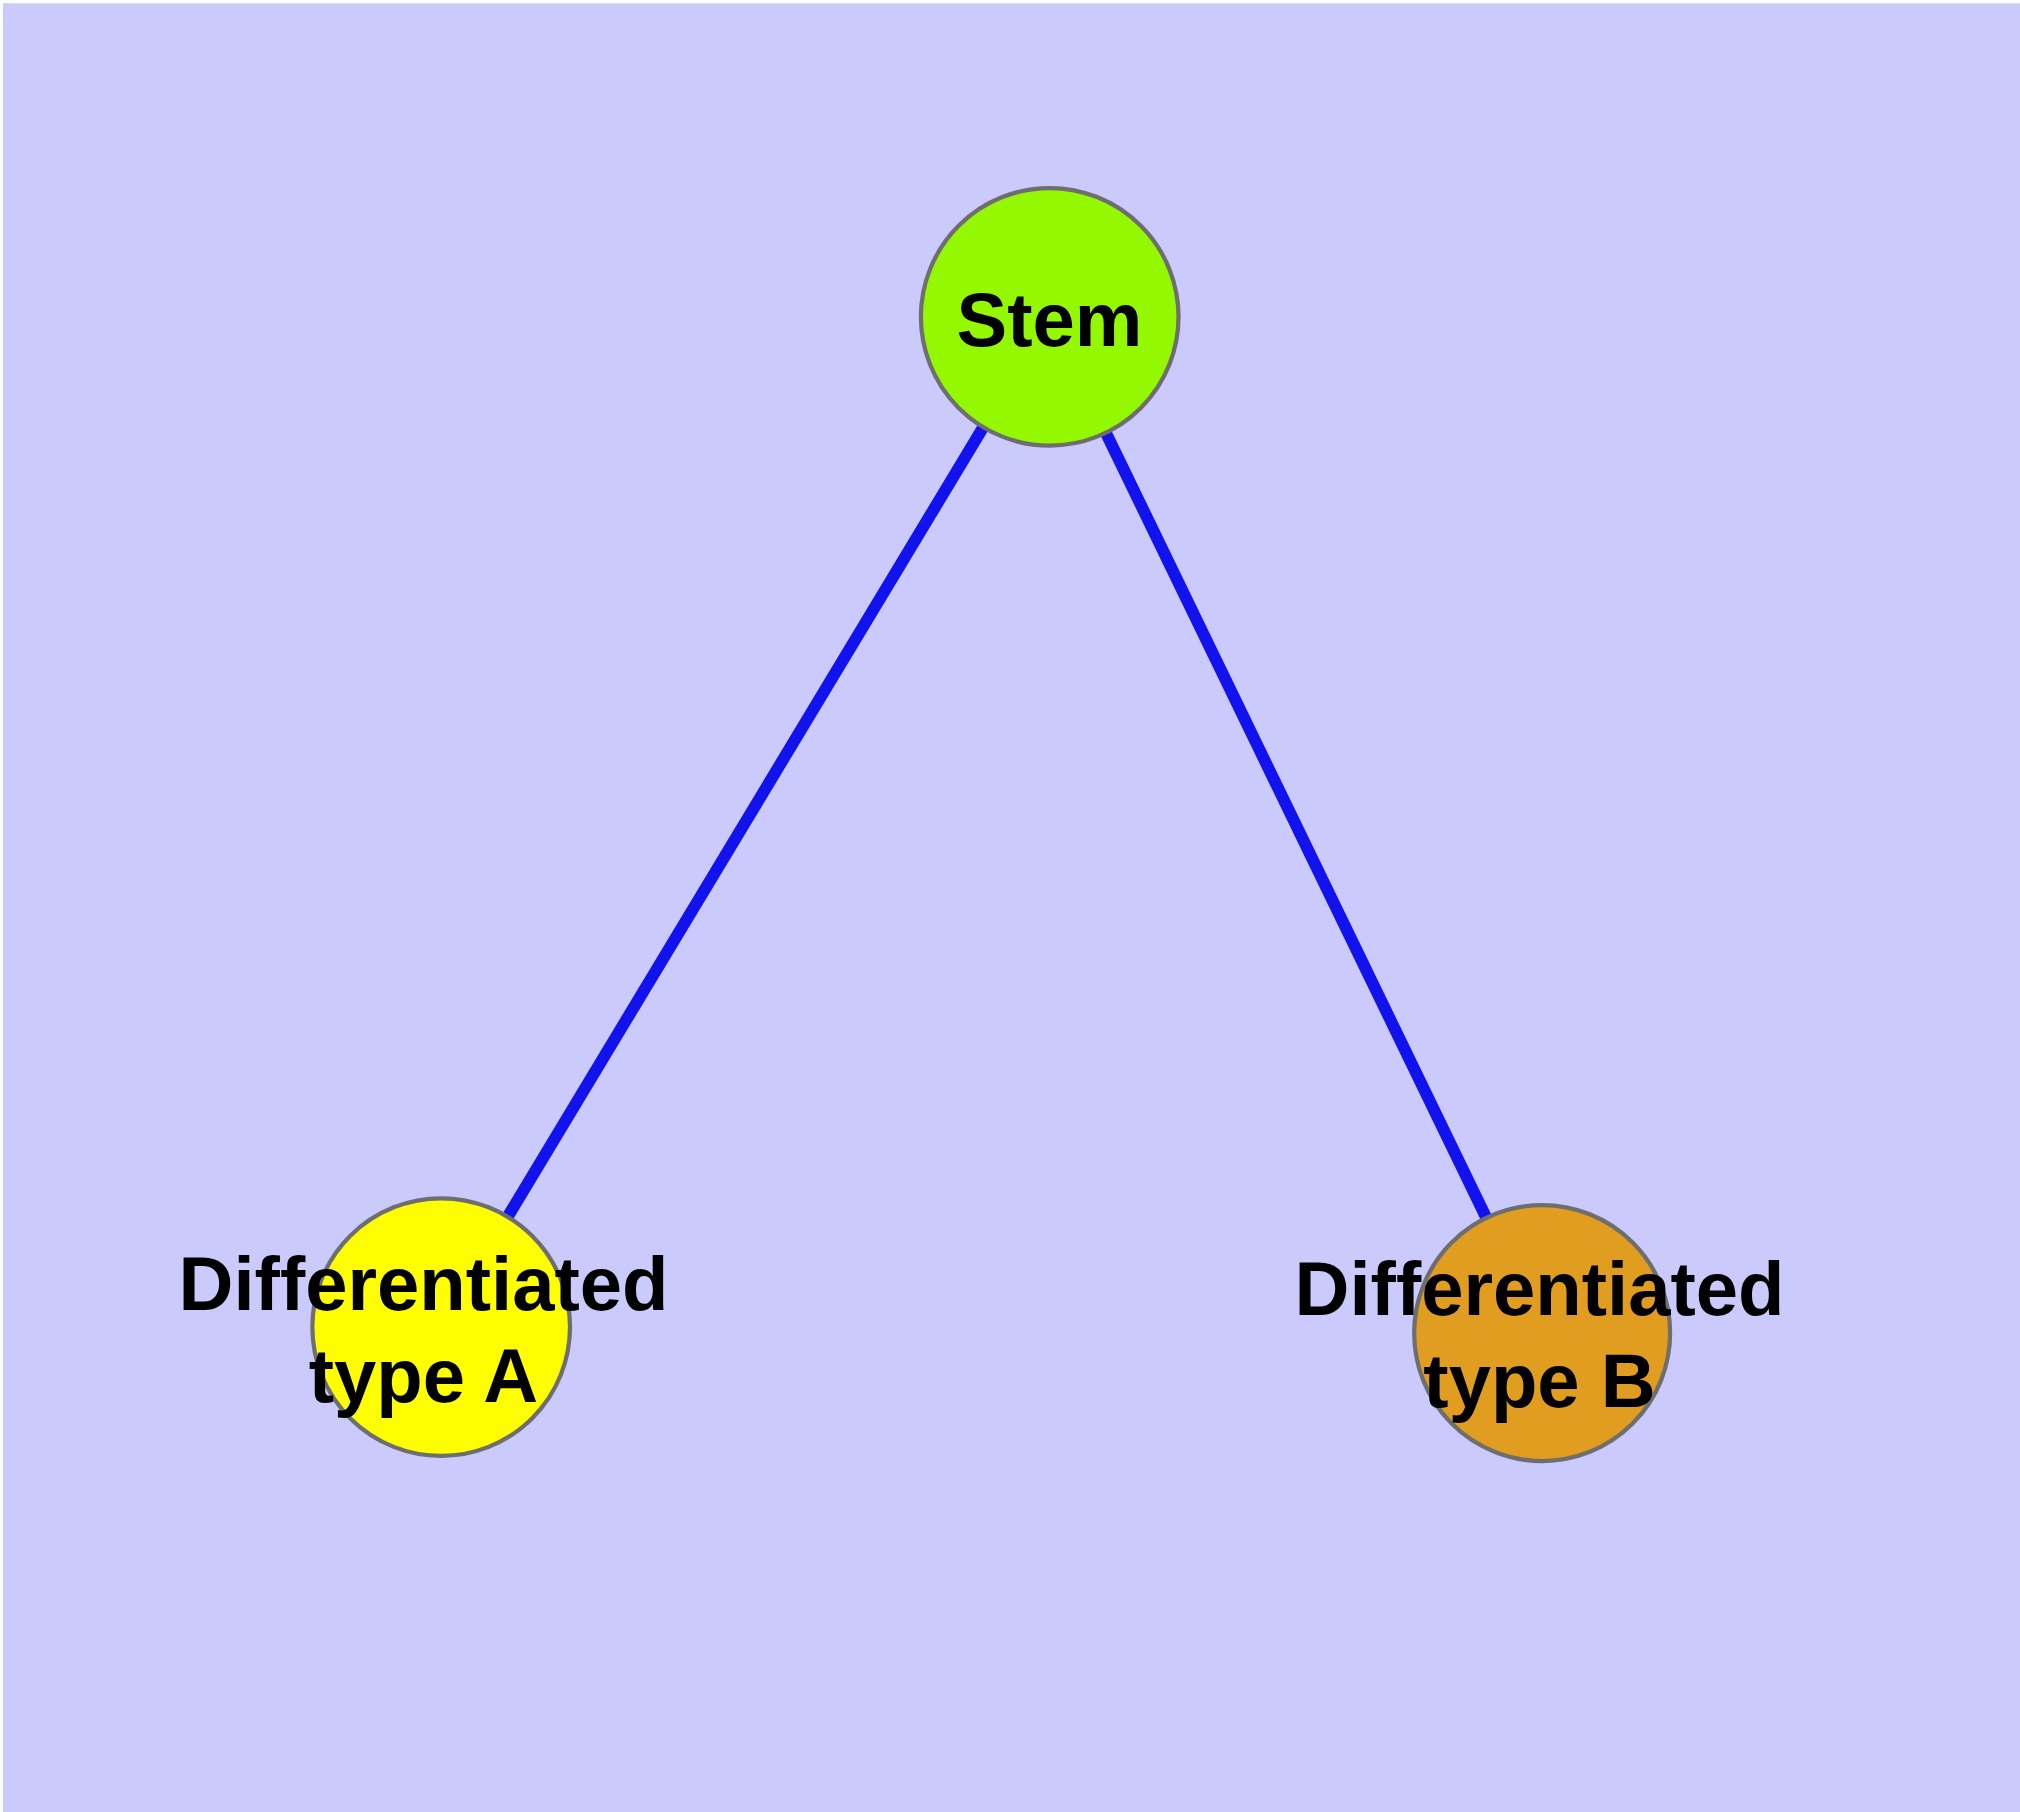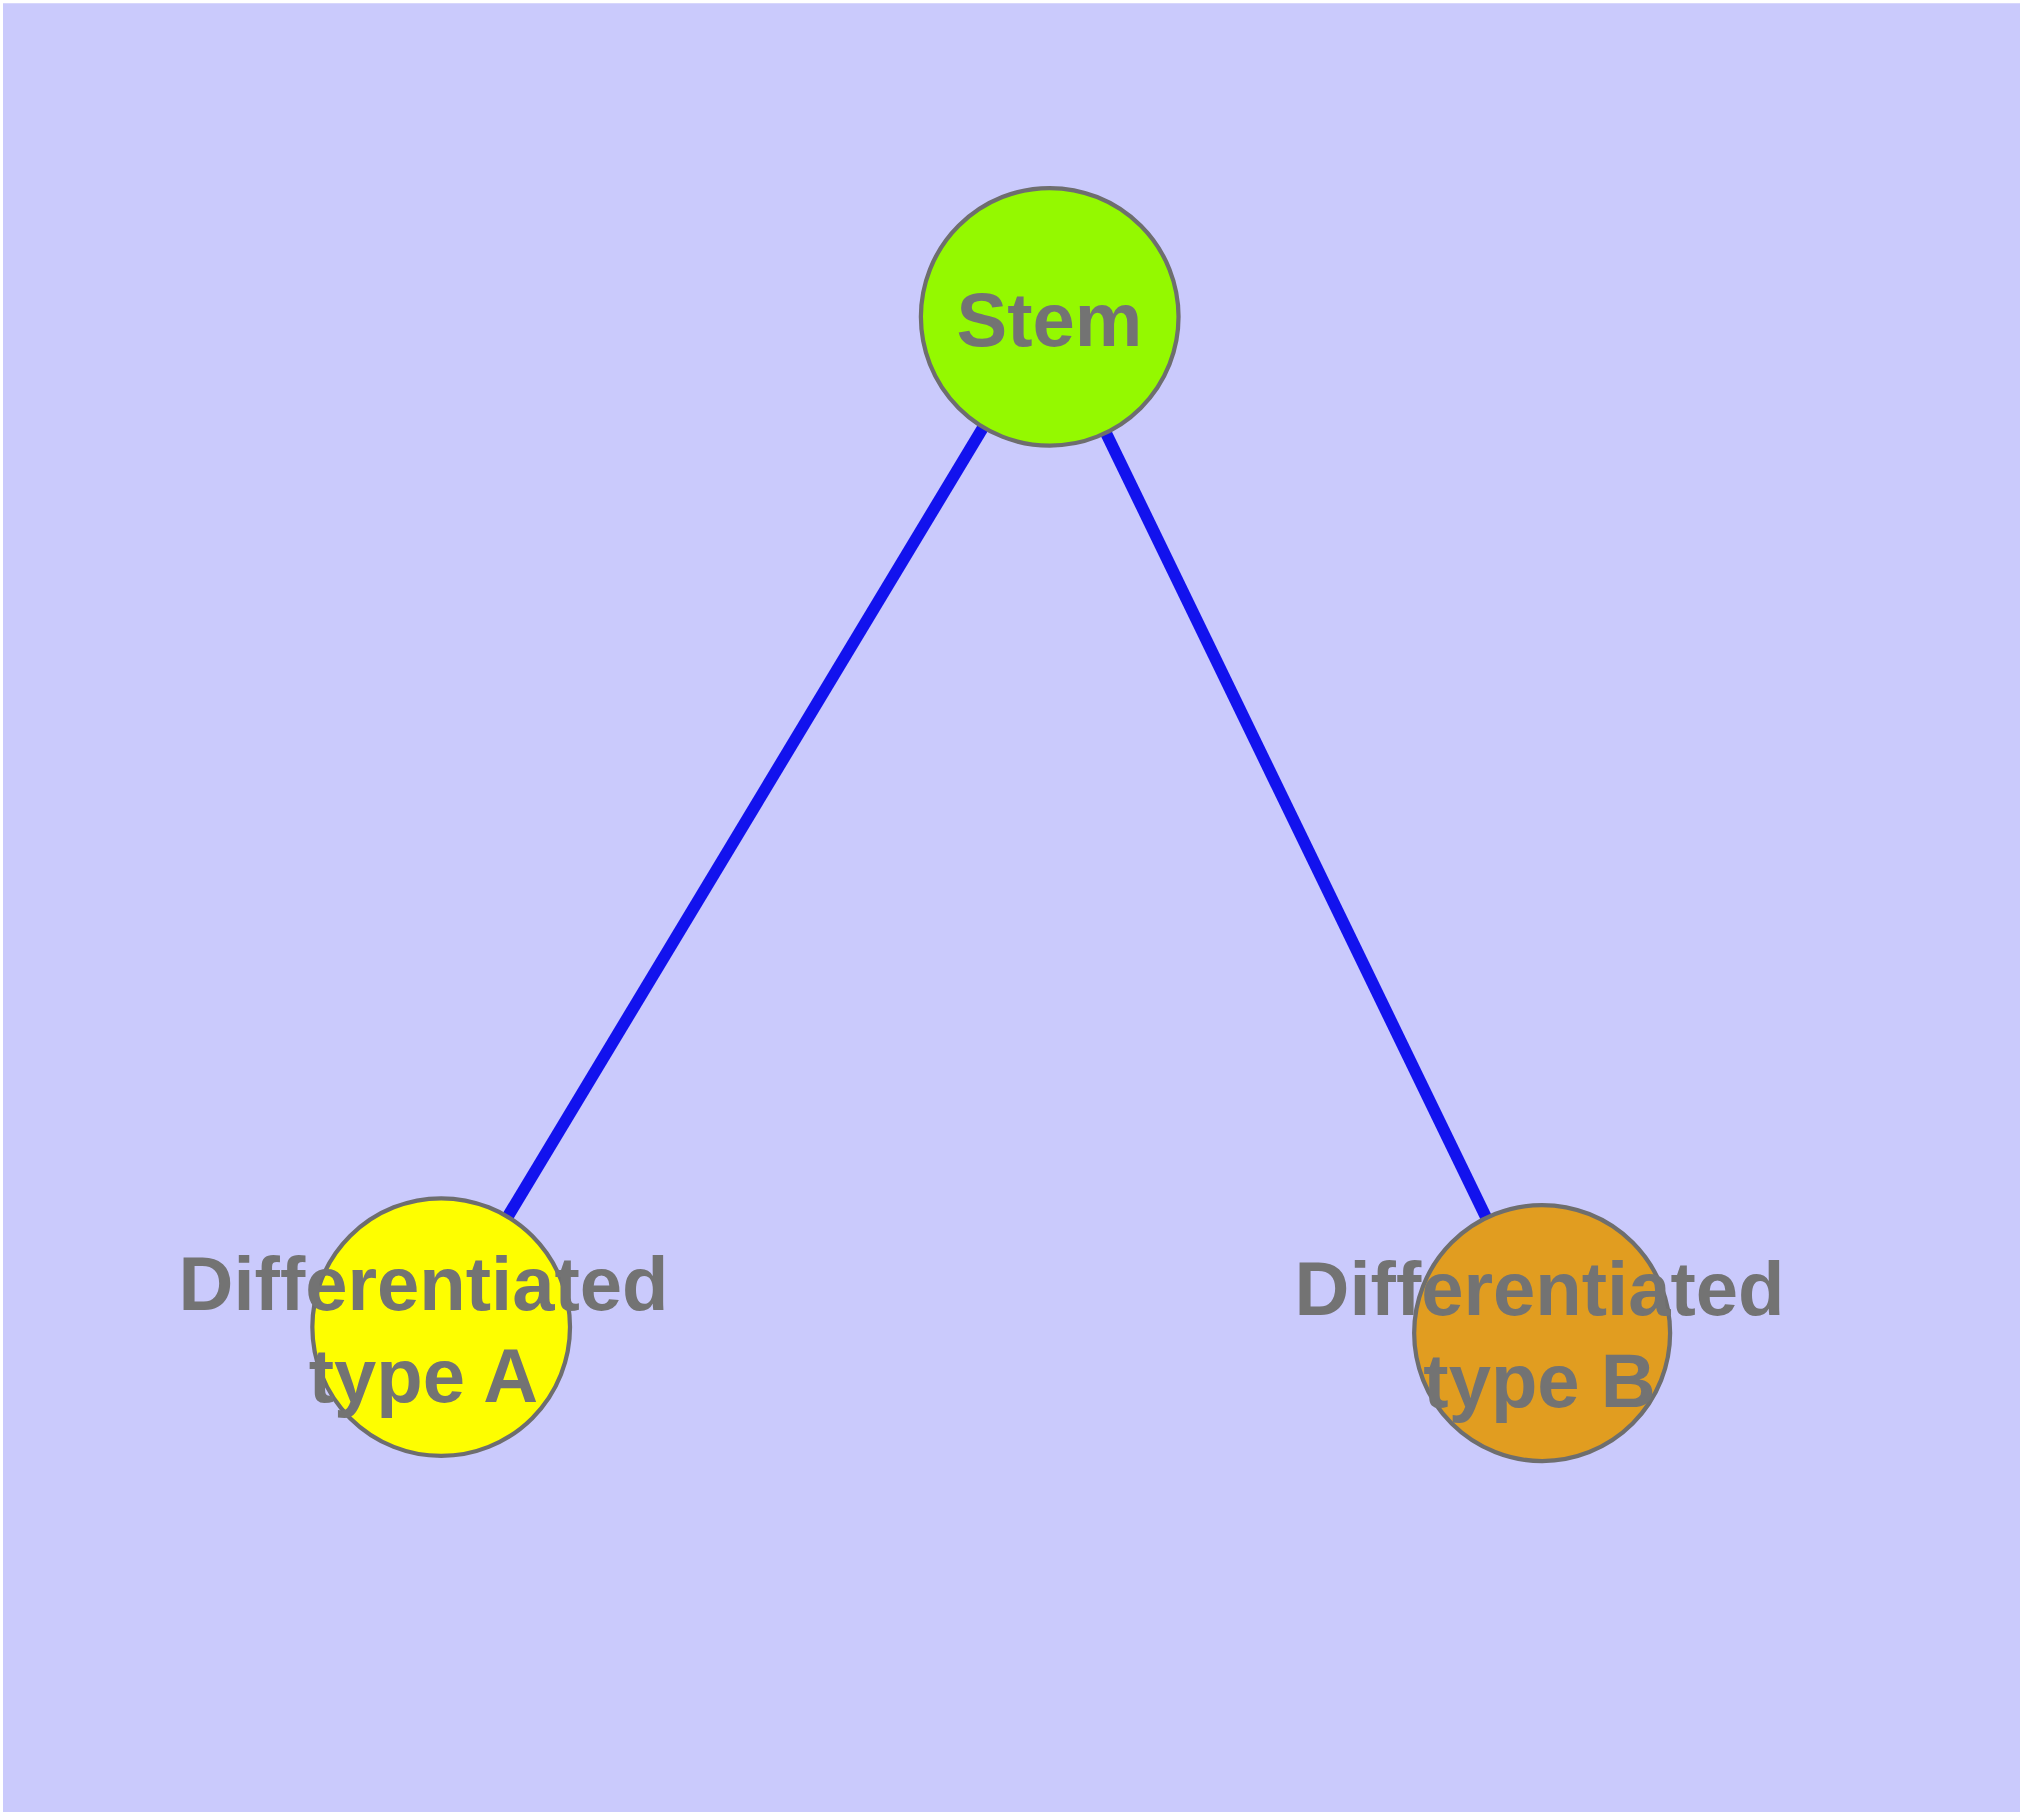--- a/index.html
+++ b/index.html
@@ -25,21 +25,21 @@
     width: 100%;
     height: 100%;
     display: block;
   }
   .node-label {
     position: absolute;
     transform: translate(-50%, -50%);
     font-weight: bold;
     font-size: 76px;
     line-height: 92px;
-    color: #737373;
+    color: #000000;
     text-align: center;
     white-space: pre-line;
     letter-spacing: 0;
     pointer-events: none;
   }
   .label-stem   { left: 1047px; top:  317px; }
   .label-type-a { left:  421px; top: 1327px; }
   .label-type-b { left: 1537px; top: 1332px; }
 </style>
 </head>

